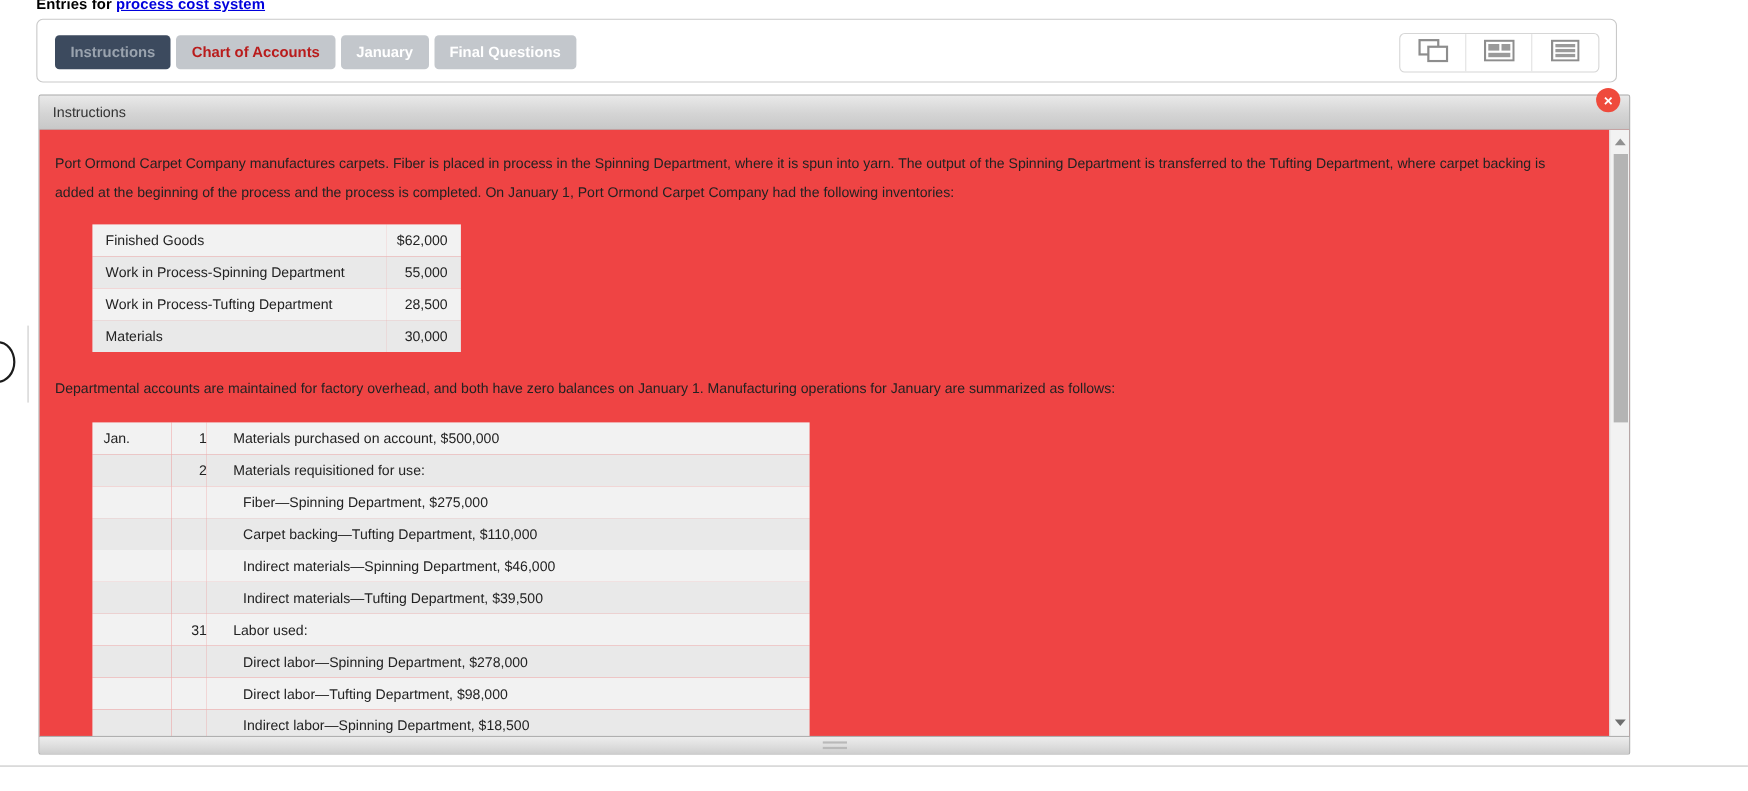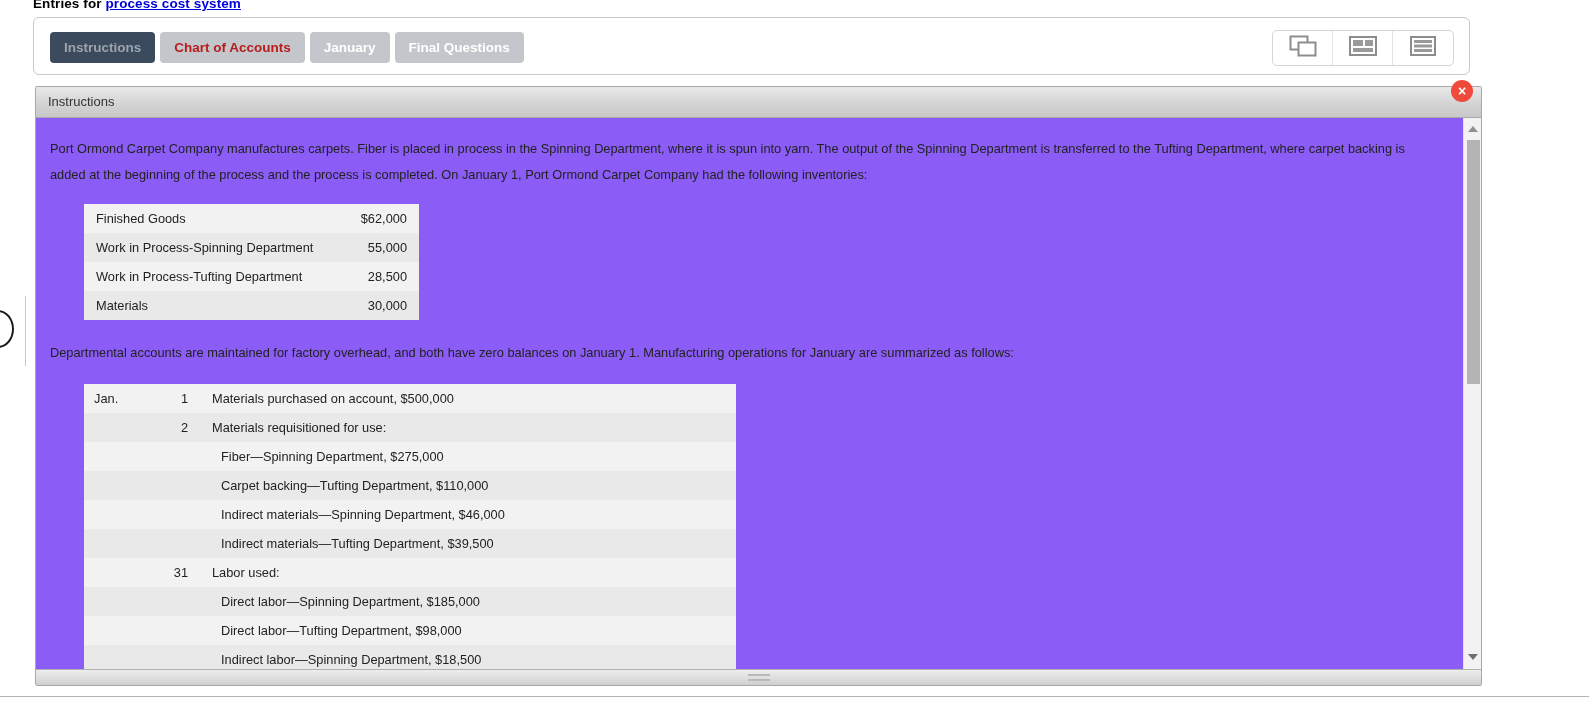--- a/index.html
+++ b/index.html
@@ -110,21 +110,21 @@
     font-weight: bold;
     line-height: 22px;
     text-align: center;
     cursor: pointer;
     user-select: none;
   }
 
   .panel-body {
     position: relative;
     height: 552px;
-    background: #8b5cf6;
+    background: #ef4444;
     overflow: hidden;
   }
   .content {
     position: absolute;
     left: 0; top: 0;
     width: 1412px;
     padding: 18px 14px 0 14px;
   }
 
   .para {
@@ -374,21 +374,21 @@
               <td class="desc indent">Indirect materials—Tufting Department, $39,500</td>
             </tr>
             <tr class="odd">
               <td class="month"></td>
               <td class="day">31</td>
               <td class="desc">Labor used:</td>
             </tr>
             <tr class="even">
               <td class="month"></td>
               <td class="day"></td>
-              <td class="desc indent">Direct labor—Spinning Department, $185,000</td>
+              <td class="desc indent">Direct labor—Spinning Department, $278,000</td>
             </tr>
             <tr class="odd">
               <td class="month"></td>
               <td class="day"></td>
               <td class="desc indent">Direct labor—Tufting Department, $98,000</td>
             </tr>
             <tr class="even">
               <td class="month"></td>
               <td class="day"></td>
               <td class="desc indent">Indirect labor—Spinning Department, $18,500</td>

